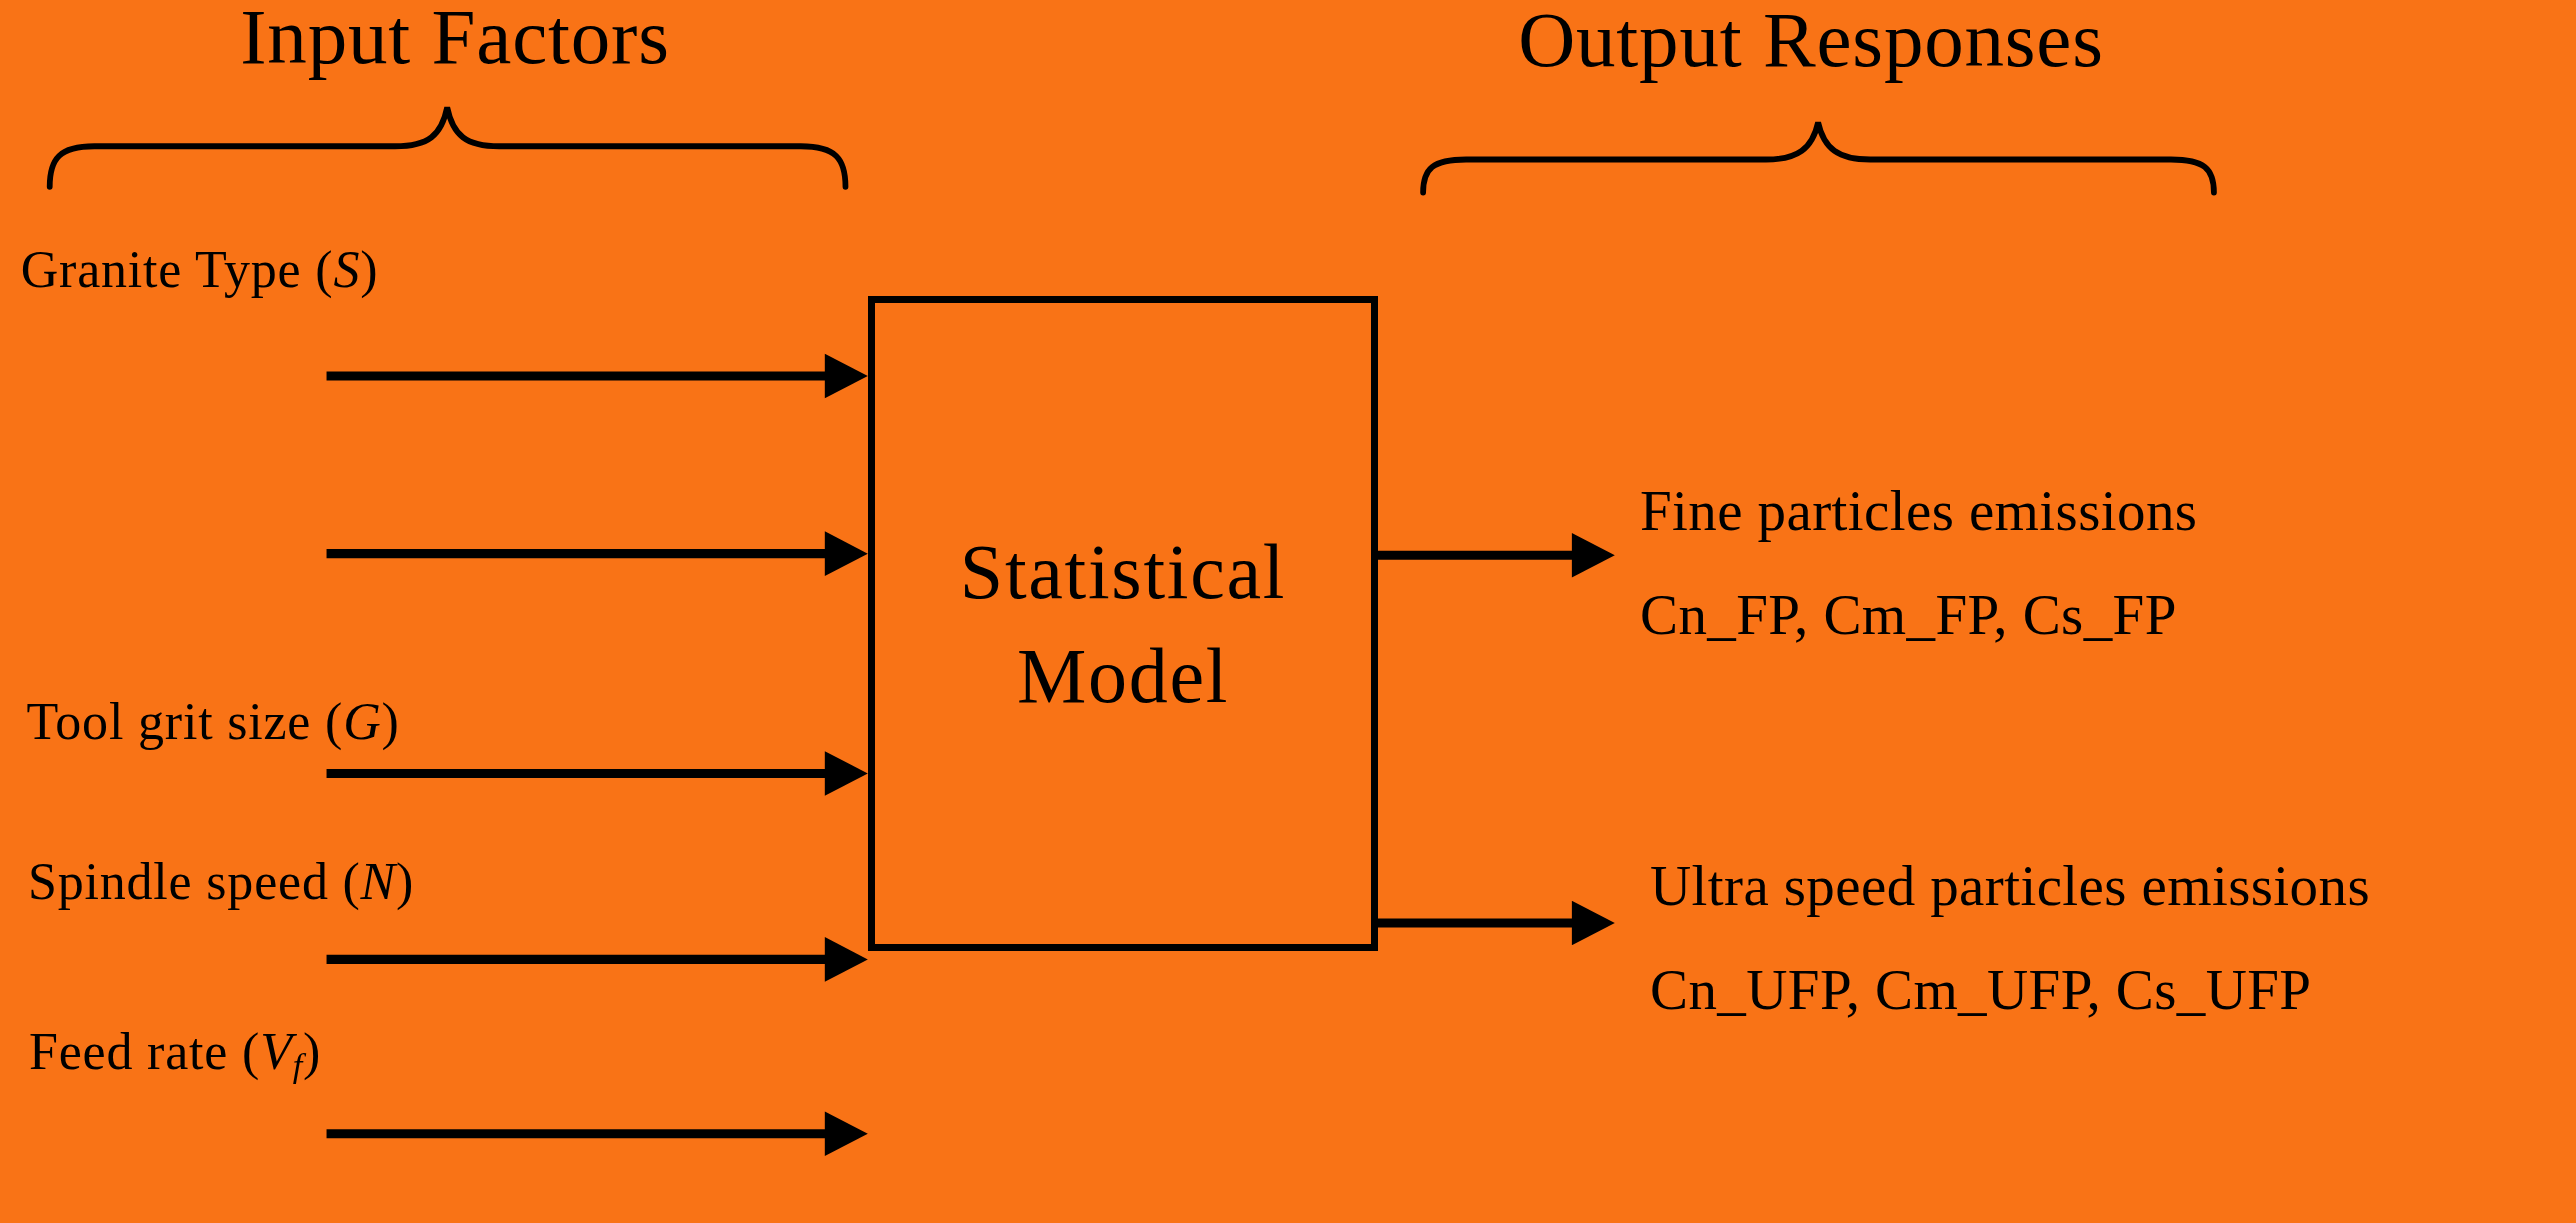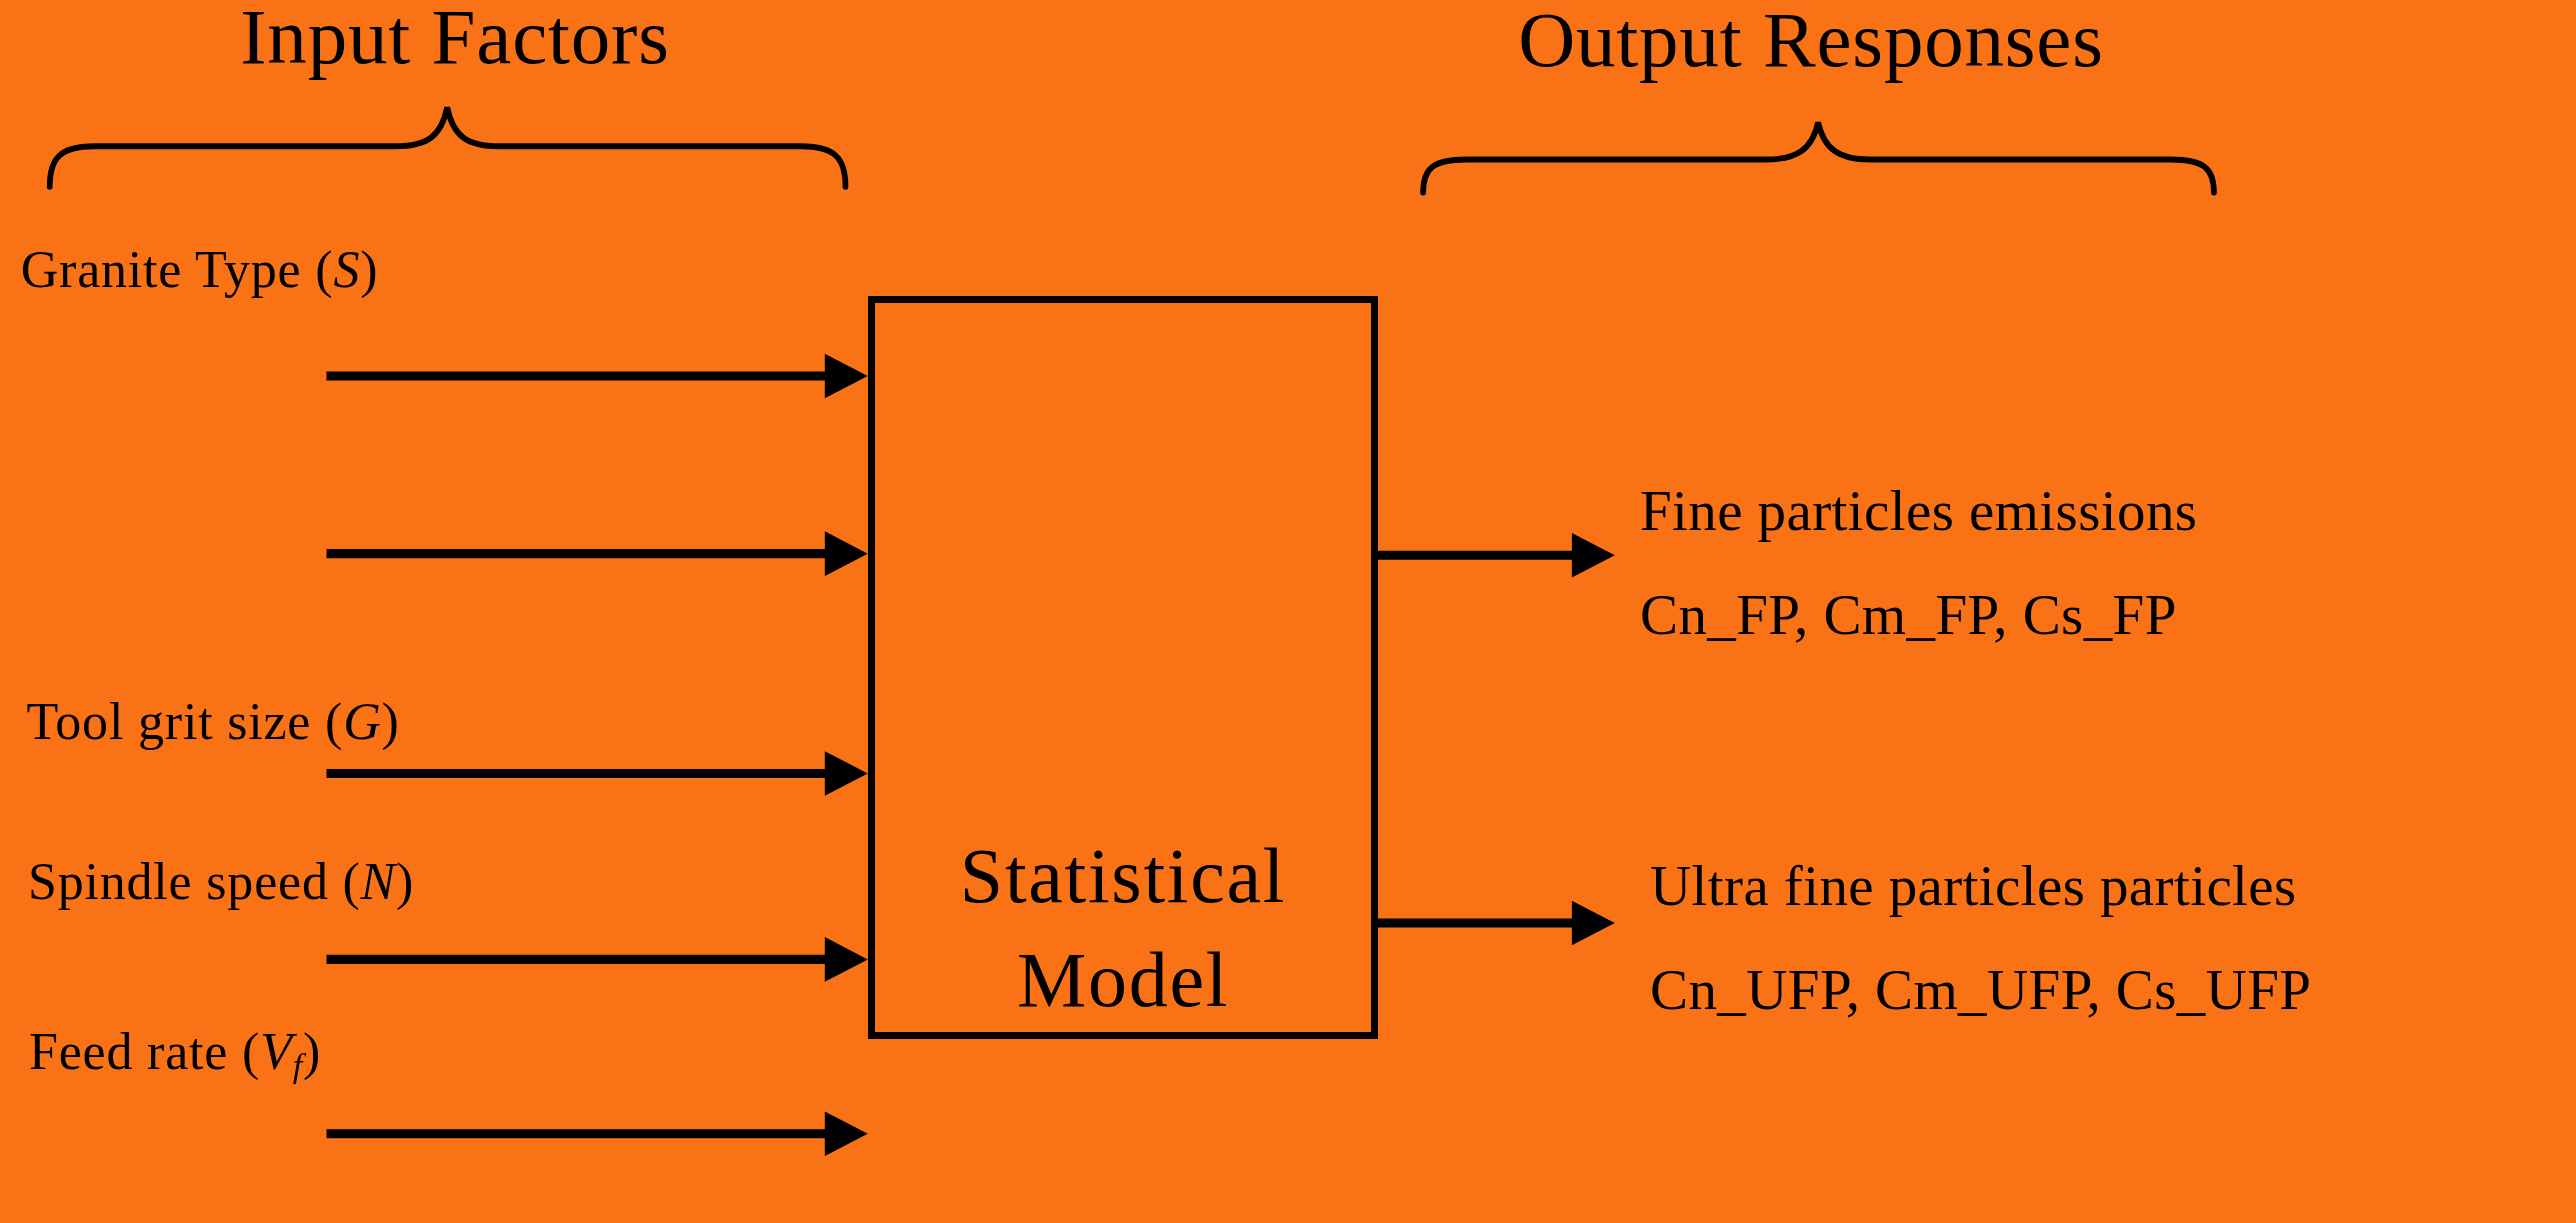--- a/index.html
+++ b/index.html
@@ -18,24 +18,24 @@
     transform:translateX(-50%);
     letter-spacing:0.8px;
   }
   .label{
     font-size:52px;line-height:1;white-space:nowrap;letter-spacing:0.8px;
   }
   .sym{font-style:italic;}
   .sub{font-style:italic;font-size:0.66em;vertical-align:-0.22em;}
   .model-box{
     position:absolute;
-    left:868px;top:296px;width:510px;height:743px;
+    left:868px;top:296px;width:510px;height:655px;
     border:7.4px solid #000;
     box-sizing:border-box;
-    display:flex;flex-direction:column;align-items:center;justify-content:flex-end;
+    display:flex;flex-direction:column;align-items:center;justify-content:center;
     text-align:center;
   }
   .model-box .bline{font-size:78px;line-height:104px;letter-spacing:1.7px;}
   .outblock{font-size:57px;line-height:104px;white-space:nowrap;letter-spacing:0.4px;margin-top:22px;}
 </style>
 </head>
 <body>
 
 <div class="canvas">
 
@@ -95,18 +95,18 @@
     <div class="bline">Statistical</div>
     <div class="bline">Model</div>
   </div>
 
   <div class="abs outblock" style="left:1640px;top:437px;">
     <div>Fine particles emissions</div>
     <div>Cn_FP, Cm_FP, Cs_FP</div>
   </div>
 
   <div class="abs outblock" style="left:1650px;top:812px;">
-    <div>Ultra fine particles particles</div>
+    <div>Ultra speed particles emissions</div>
     <div>Cn_UFP, Cm_UFP, Cs_UFP</div>
   </div>
 
 </div>
 
 
 </body></html>

